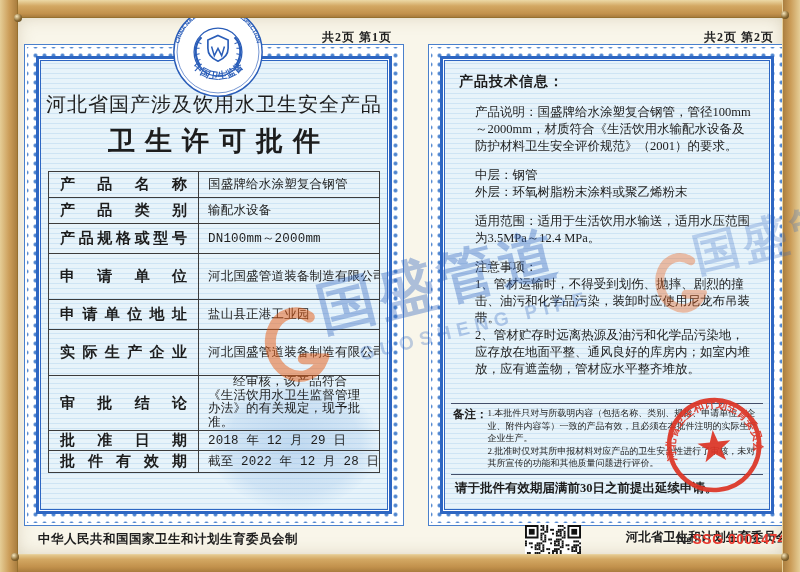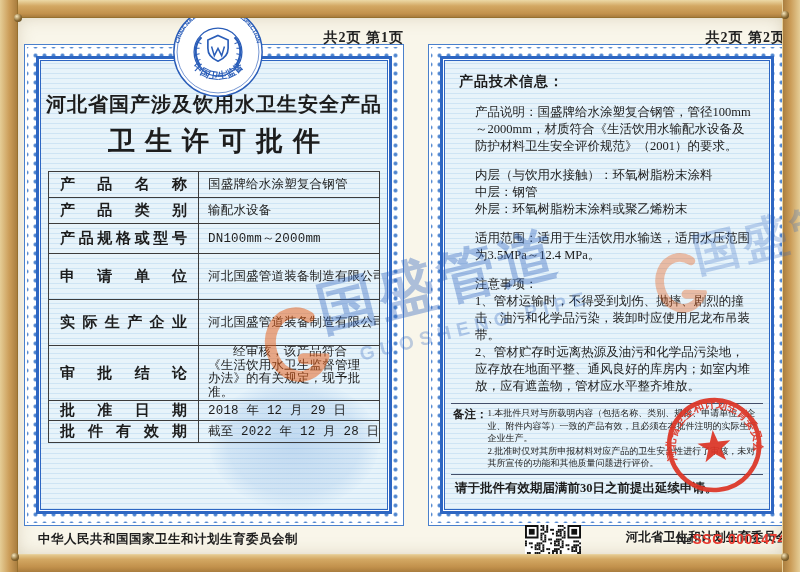--- a/index.html
+++ b/index.html
@@ -24,24 +24,24 @@
   .page1{left:24px;width:380px;}
   .page2{left:428px;width:358px;}
   .b1{height:100%;border:1px solid #4a80cc;padding:2px;background:#fff;}
   .b2{height:100%;padding:9px;background:#fff;
       background-image:radial-gradient(circle,#4f86d0 1.2px,rgba(90,140,210,.45) 2px,rgba(120,165,220,0) 2.8px);
       background-size:9px 9px;background-position:4px 4px;}
   .b3{height:100%;border:3px solid #2e66c2;padding:1px;background:#fff;}
   .b4{height:100%;border:1px solid #2e66c2;background-color:#e7f3fa;
       background-image:repeating-linear-gradient(0deg,rgba(140,190,230,.28) 0 1px,rgba(140,190,230,0) 1px 5px);
       position:relative;}
-  .pagenum{position:absolute;top:-15px;right:0;font-size:14px;font-weight:bold;color:#222;letter-spacing:1px;white-space:nowrap;}
+  .pagenum{position:absolute;top:-15px;right:12px;font-size:12px;font-weight:bold;color:#222;letter-spacing:1px;white-space:nowrap;}
   
   .p1-content{position:absolute;inset:0;}
-  .t1{margin-top:30px;text-align:center;font-size:20px;font-weight:bold;letter-spacing:1px;}
+  .t1{margin-top:30px;text-align:center;font-size:20px;font-weight:normal;letter-spacing:1px;}
   .t2{margin-top:5px;text-align:center;font-size:27px;font-weight:bold;letter-spacing:10px;text-indent:10px;}
   table.lic{border-collapse:collapse;table-layout:fixed;width:332px;margin:12px auto 0;font-family:Liberation Mono, monospace;}
   table.lic td{border:1px solid #3c3c3c;overflow:hidden;}
   td.lbl{width:150px;padding:0 11px;font-size:15px;font-weight:bold;}
   td.lbl span{display:block;text-align:justify;text-align-last:justify;}
   td.val{padding:0 12px 0 9px;font-size:12.5px;white-space:nowrap;letter-spacing:.2px;}
   td.val.wrap{white-space:normal;}
   tr.h26{height:26px}tr.h30{height:30px}tr.h46{height:46px}tr.h32{height:32px}
   tr.h34{height:34px}tr.h24{height:20px}tr.h22{height:22px}
   .small-val{font-size:10.5px;line-height:13.5px;text-indent:2em;padding:2px 6px;}
@@ -115,20 +115,26 @@
                         <span>产品规格或型号</span>
                       </td>
                       <td class="val">DN100mm～2000mm</td>
                     </tr>
           <tr class="h46">
                       <td class="lbl">
                         <span>申请单位</span>
                       </td>
                       <td class="val">河北国盛管道装备制造有限公司</td>
                     </tr>
+          <tr class="h30">
+                      <td class="lbl">
+                        <span>申请单位地址</span>
+                      </td>
+                      <td class="val">盐山县正港工业园</td>
+                    </tr>
           <tr class="h46">
                       <td class="lbl">
                         <span>实际生产企业</span>
                       </td>
                       <td class="val">河北国盛管道装备制造有限公司</td>
                     </tr>
           <tr class="h34">
                       <td class="lbl">
                         <span>审批结论</span>
                       </td>
@@ -182,21 +188,20 @@
   <div class="page page2">
     <div class="pagenum">共2页  第2页</div>
     <div class="b1">
         <div class="b2">
           <div class="b3">
             <div class="b4">
       <div class="p2-content">
         <div class="tech-heading">产品技术信息：</div>
         <div class="tblock">产品说明：国盛牌给水涂塑复合钢管，管径100mm～2000mm，材质符合《生活饮用水输配水设备及防护材料卫生安全评价规范》（2001）的要求。</div>
         <div class="tblock">
-          <div>内层（与饮用水接触）：环氧树脂粉末涂料</div>
           <div>中层：钢管</div>
           <div>外层：环氧树脂粉末涂料或聚乙烯粉末</div>
         </div>
         <div class="tblock">适用范围：适用于生活饮用水输送，适用水压范围为3.5MPa～12.4 MPa。</div>
         <div class="tblock">
           <div>注意事项：</div>
           <div>1、管材运输时，不得受到划伤、抛摔、剧烈的撞击、油污和化学品污染，装卸时应使用尼龙布吊装带。</div>
           <div>2、管材贮存时远离热源及油污和化学品污染地，应存放在地面平整、通风良好的库房内；如室内堆放，应有遮盖物，管材应水平整齐堆放。</div>
         </div>
       </div>

